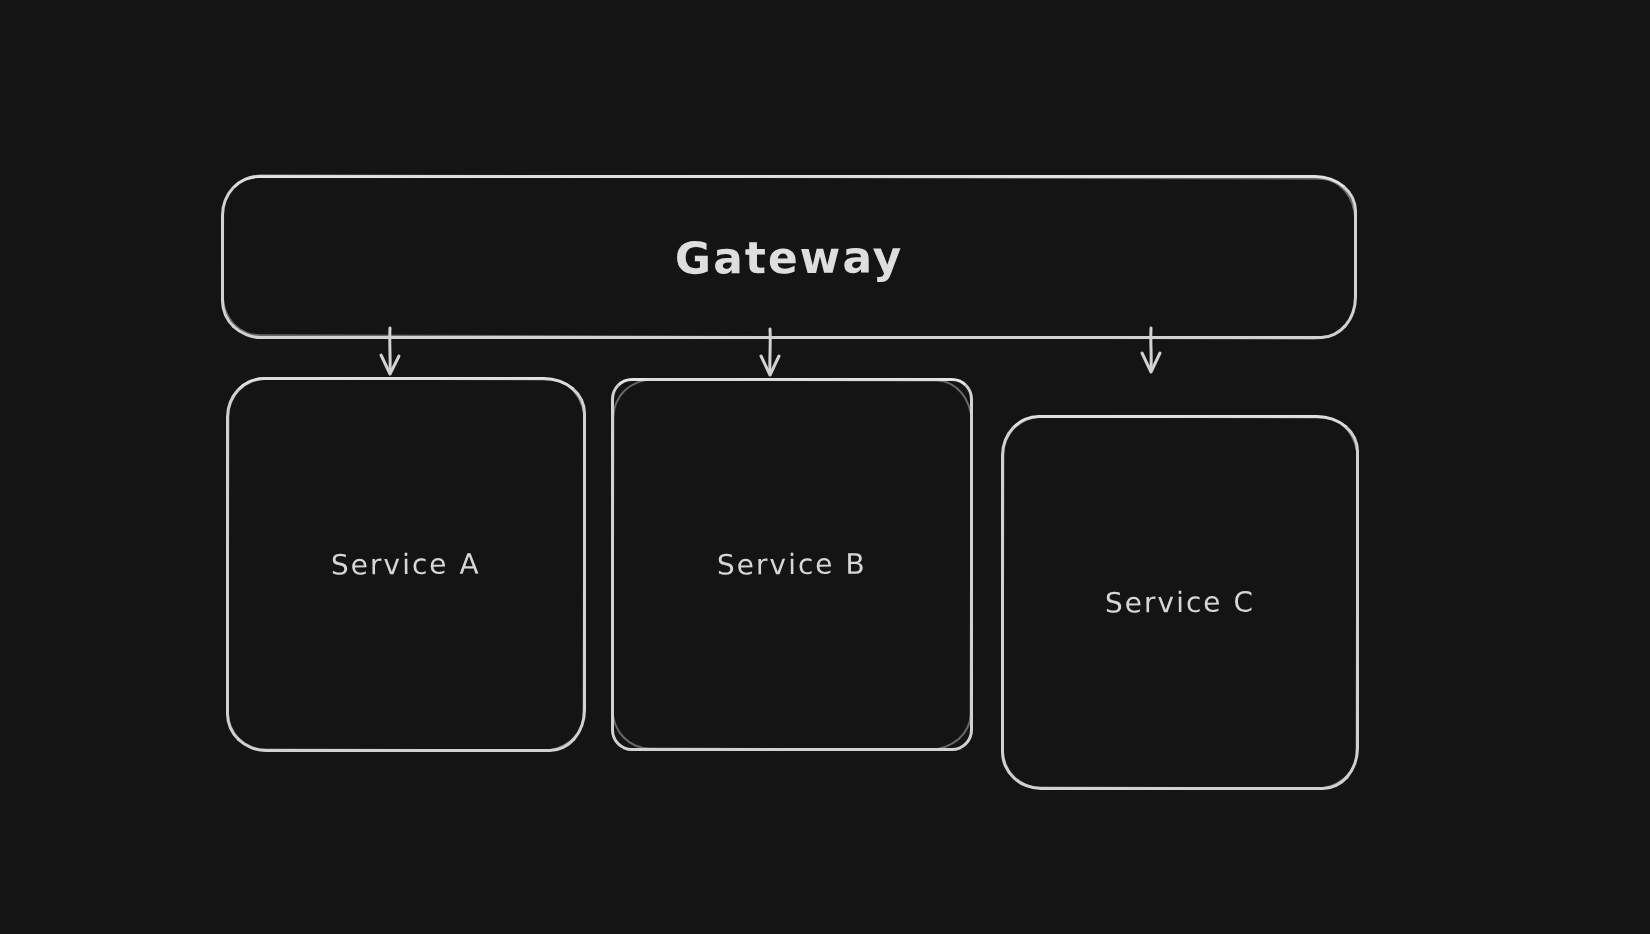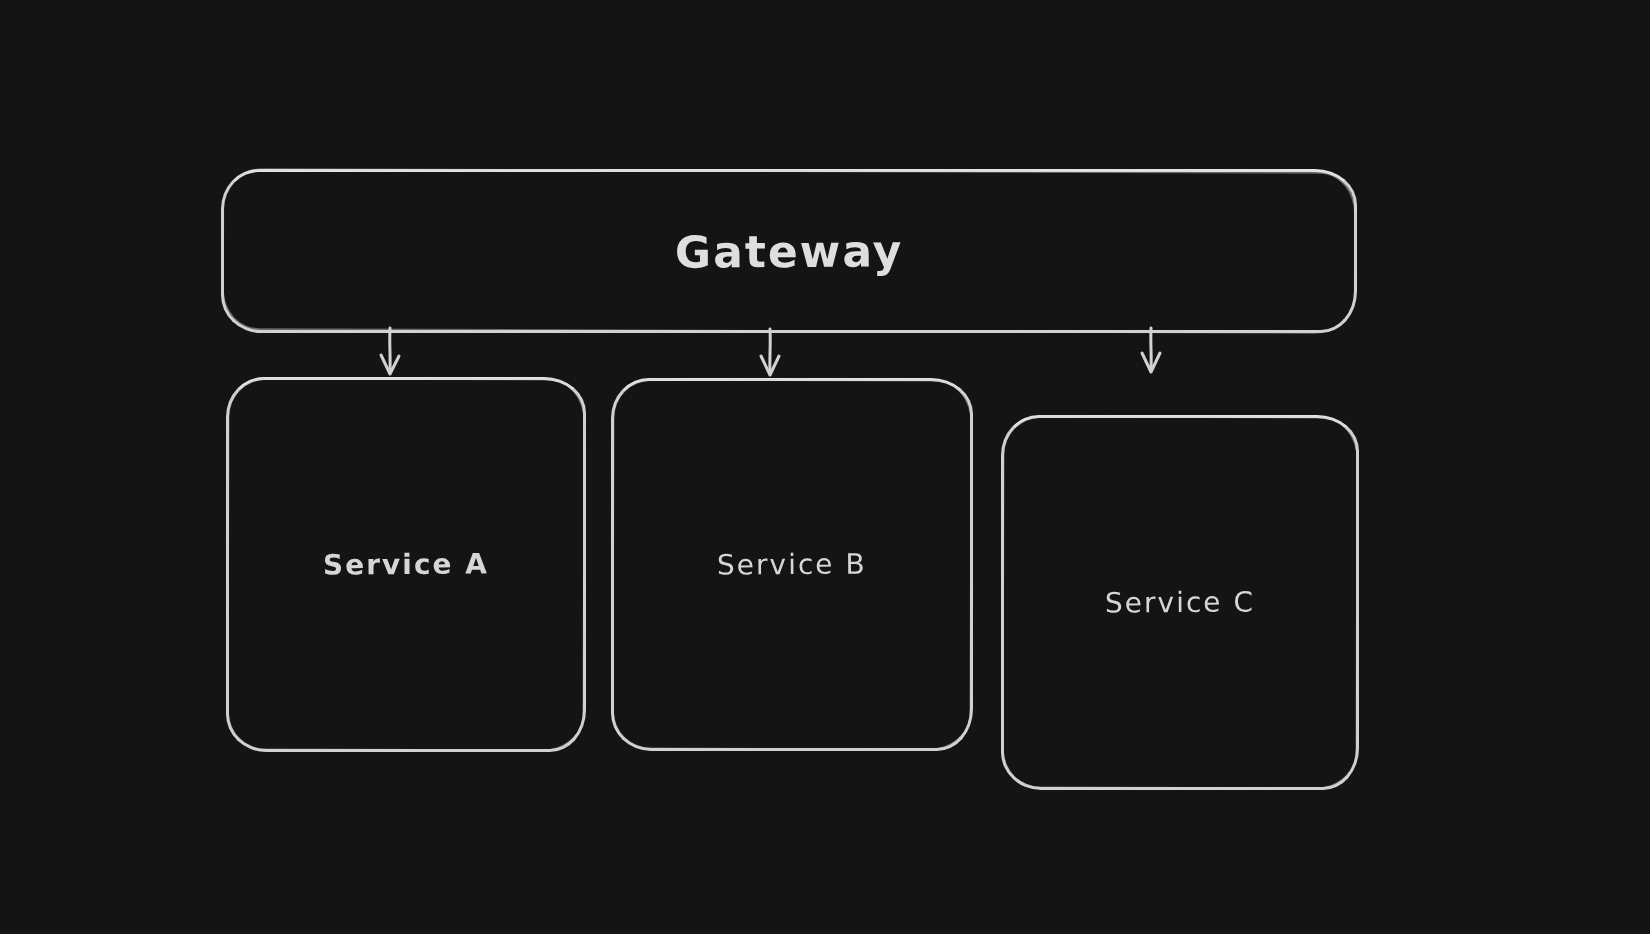--- a/index.html
+++ b/index.html
@@ -39,39 +39,39 @@
     transform: rotate(0.18deg);
     pointer-events: none;
   }
   .node-label {
     letter-spacing: 2px;
     white-space: nowrap;
     transform: rotate(-0.4deg);
   }
   .gateway {
     left: 221px;
-    top: 169px;
+    top: 175px;
     width: 1136px;
     height: 164px;
   }
   .gateway .node-label {
     font-size: 44px;
     font-weight: 700;
     color: #dedede;
   }
   .service {
     width: 360px;
     height: 375px;
   }
   .service .node-label {
     font-size: 28px;
     color: #d6d6d6;
   }
-  .service-a { left: 226px;  top: 377px; font-weight: bold; }
-  .service-b { left: 611px;  top: 378px; width: 362px; height: 373px; }
+  .service-a { left: 226px;  top: 377px; }
+  .service-b { left: 611px;  top: 378px; width: 362px; height: 373px; border-radius: 21px; }
   .service-c { left: 1001px; top: 374px; width: 358px; margin-top: 41px; }
   
   .arrows-overlay {
     position: absolute;
     left: 0;
     top: 0;
     width: 1650px;
     height: 934px;
     pointer-events: none;
   }

